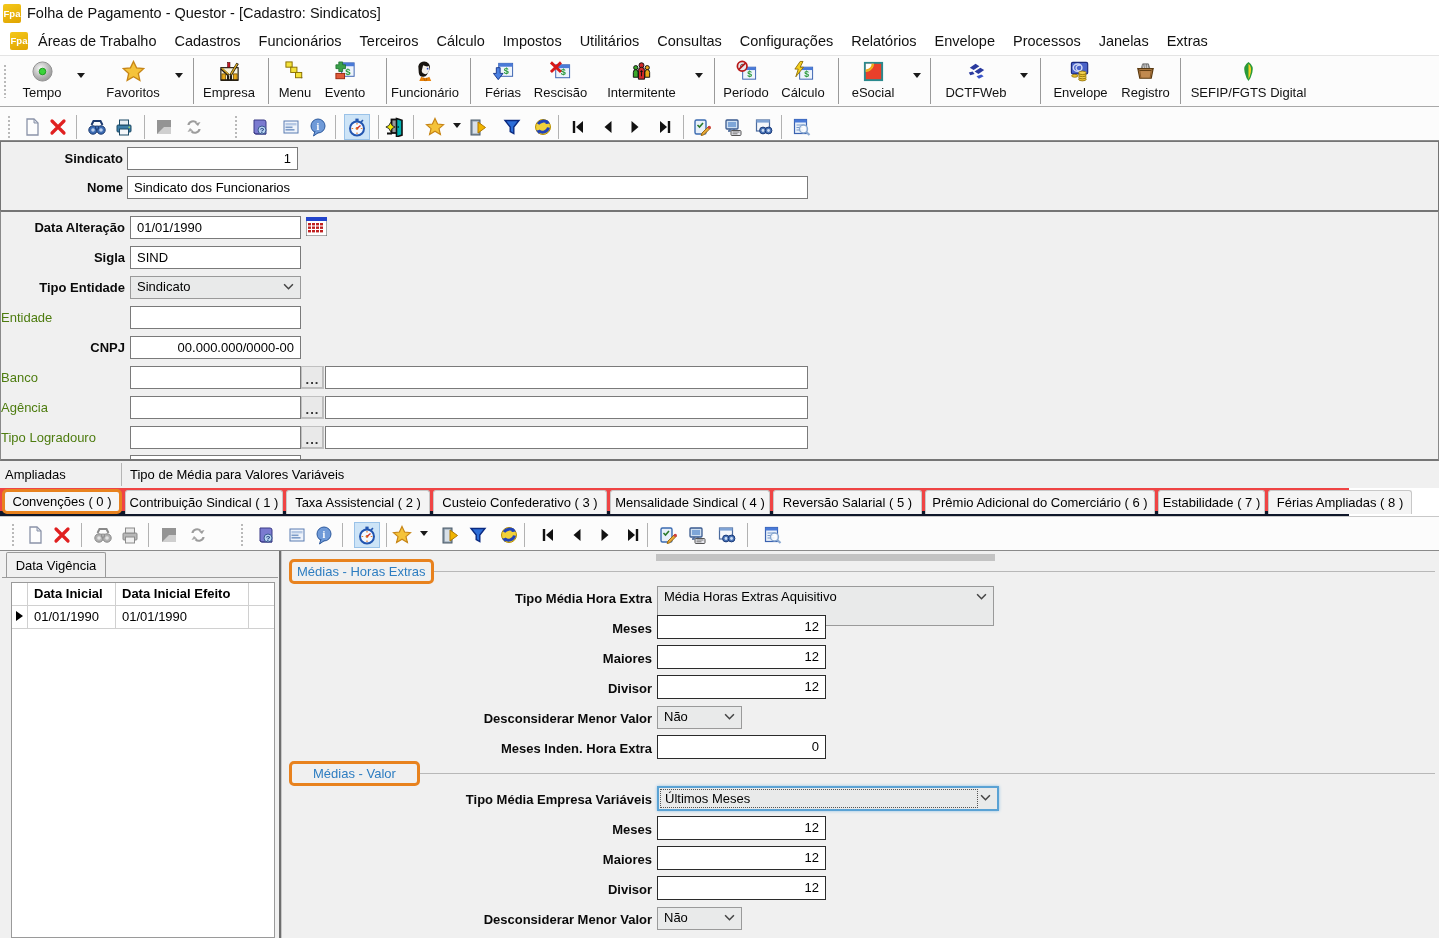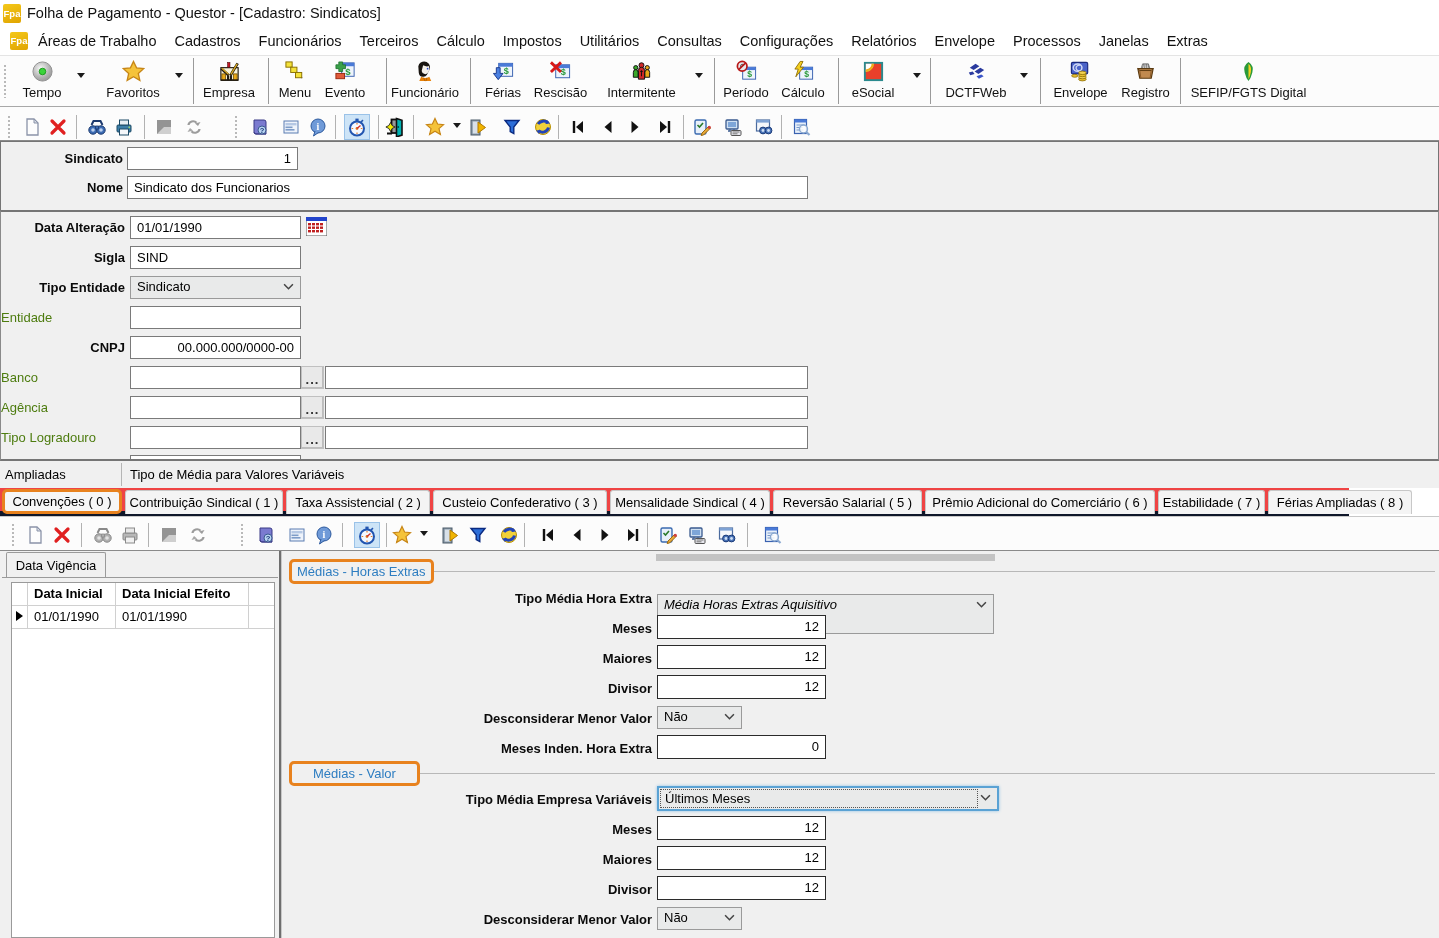--- a/index.html
+++ b/index.html
@@ -736,21 +736,21 @@
   <div class="abs" style="left:279px;top:0;width:2px;height:387px;background:#6e6e6e;"></div>
     <div class="abs" style="left:281px;top:0;width:1px;height:387px;background:#c8c8c8;"></div>
 
   <div class="abs" style="left:284px;top:0;width:1155px;height:387px;background:#f0f0f0;">
     <div class="abs" style="left:372px;top:3px;width:339px;height:7px;background:#c3c3c3;"></div>
 
     <div class="abs" style="left:10px;top:20px;width:1141px;height:1px;background:#b8b8b8;"></div>
     <div class="abs" style="left:5px;top:8px;padding:2px 5px;border:3px solid #e8821e;border-radius:5px;background:#f0f0f0;color:#2d7dc1;">Médias - Horas Extras</div>
 
     <div class="lbl" style="left:100px;top:40px;width:268px;">Tipo Média Hora Extra</div>
-    <div class="combo" style="left:373px;top:43px;width:337px;height:40px;font-style:italic;">Média Horas Extras Aquisitivo<span class="chev">
+    <div class="combo" style="left:373px;top:35px;width:337px;height:40px;">Média Horas Extras Aquisitivo<span class="chev">
           <svg width="11" height="11" viewBox="0 0 10 10">
             <use href="#i-chev"></use>
           </svg>
         </span></div>
 
     <div class="lbl" style="left:100px;top:70px;width:268px;">Meses</div>
     <div class="inp r" style="left:373px;top:64px;width:169px;height:24px;border-color:#2b2b2b;">12</div>
 
     <div class="lbl" style="left:100px;top:100px;width:268px;">Maiores</div>
     <div class="inp r" style="left:373px;top:94px;width:169px;height:24px;border-color:#2b2b2b;">12</div>

